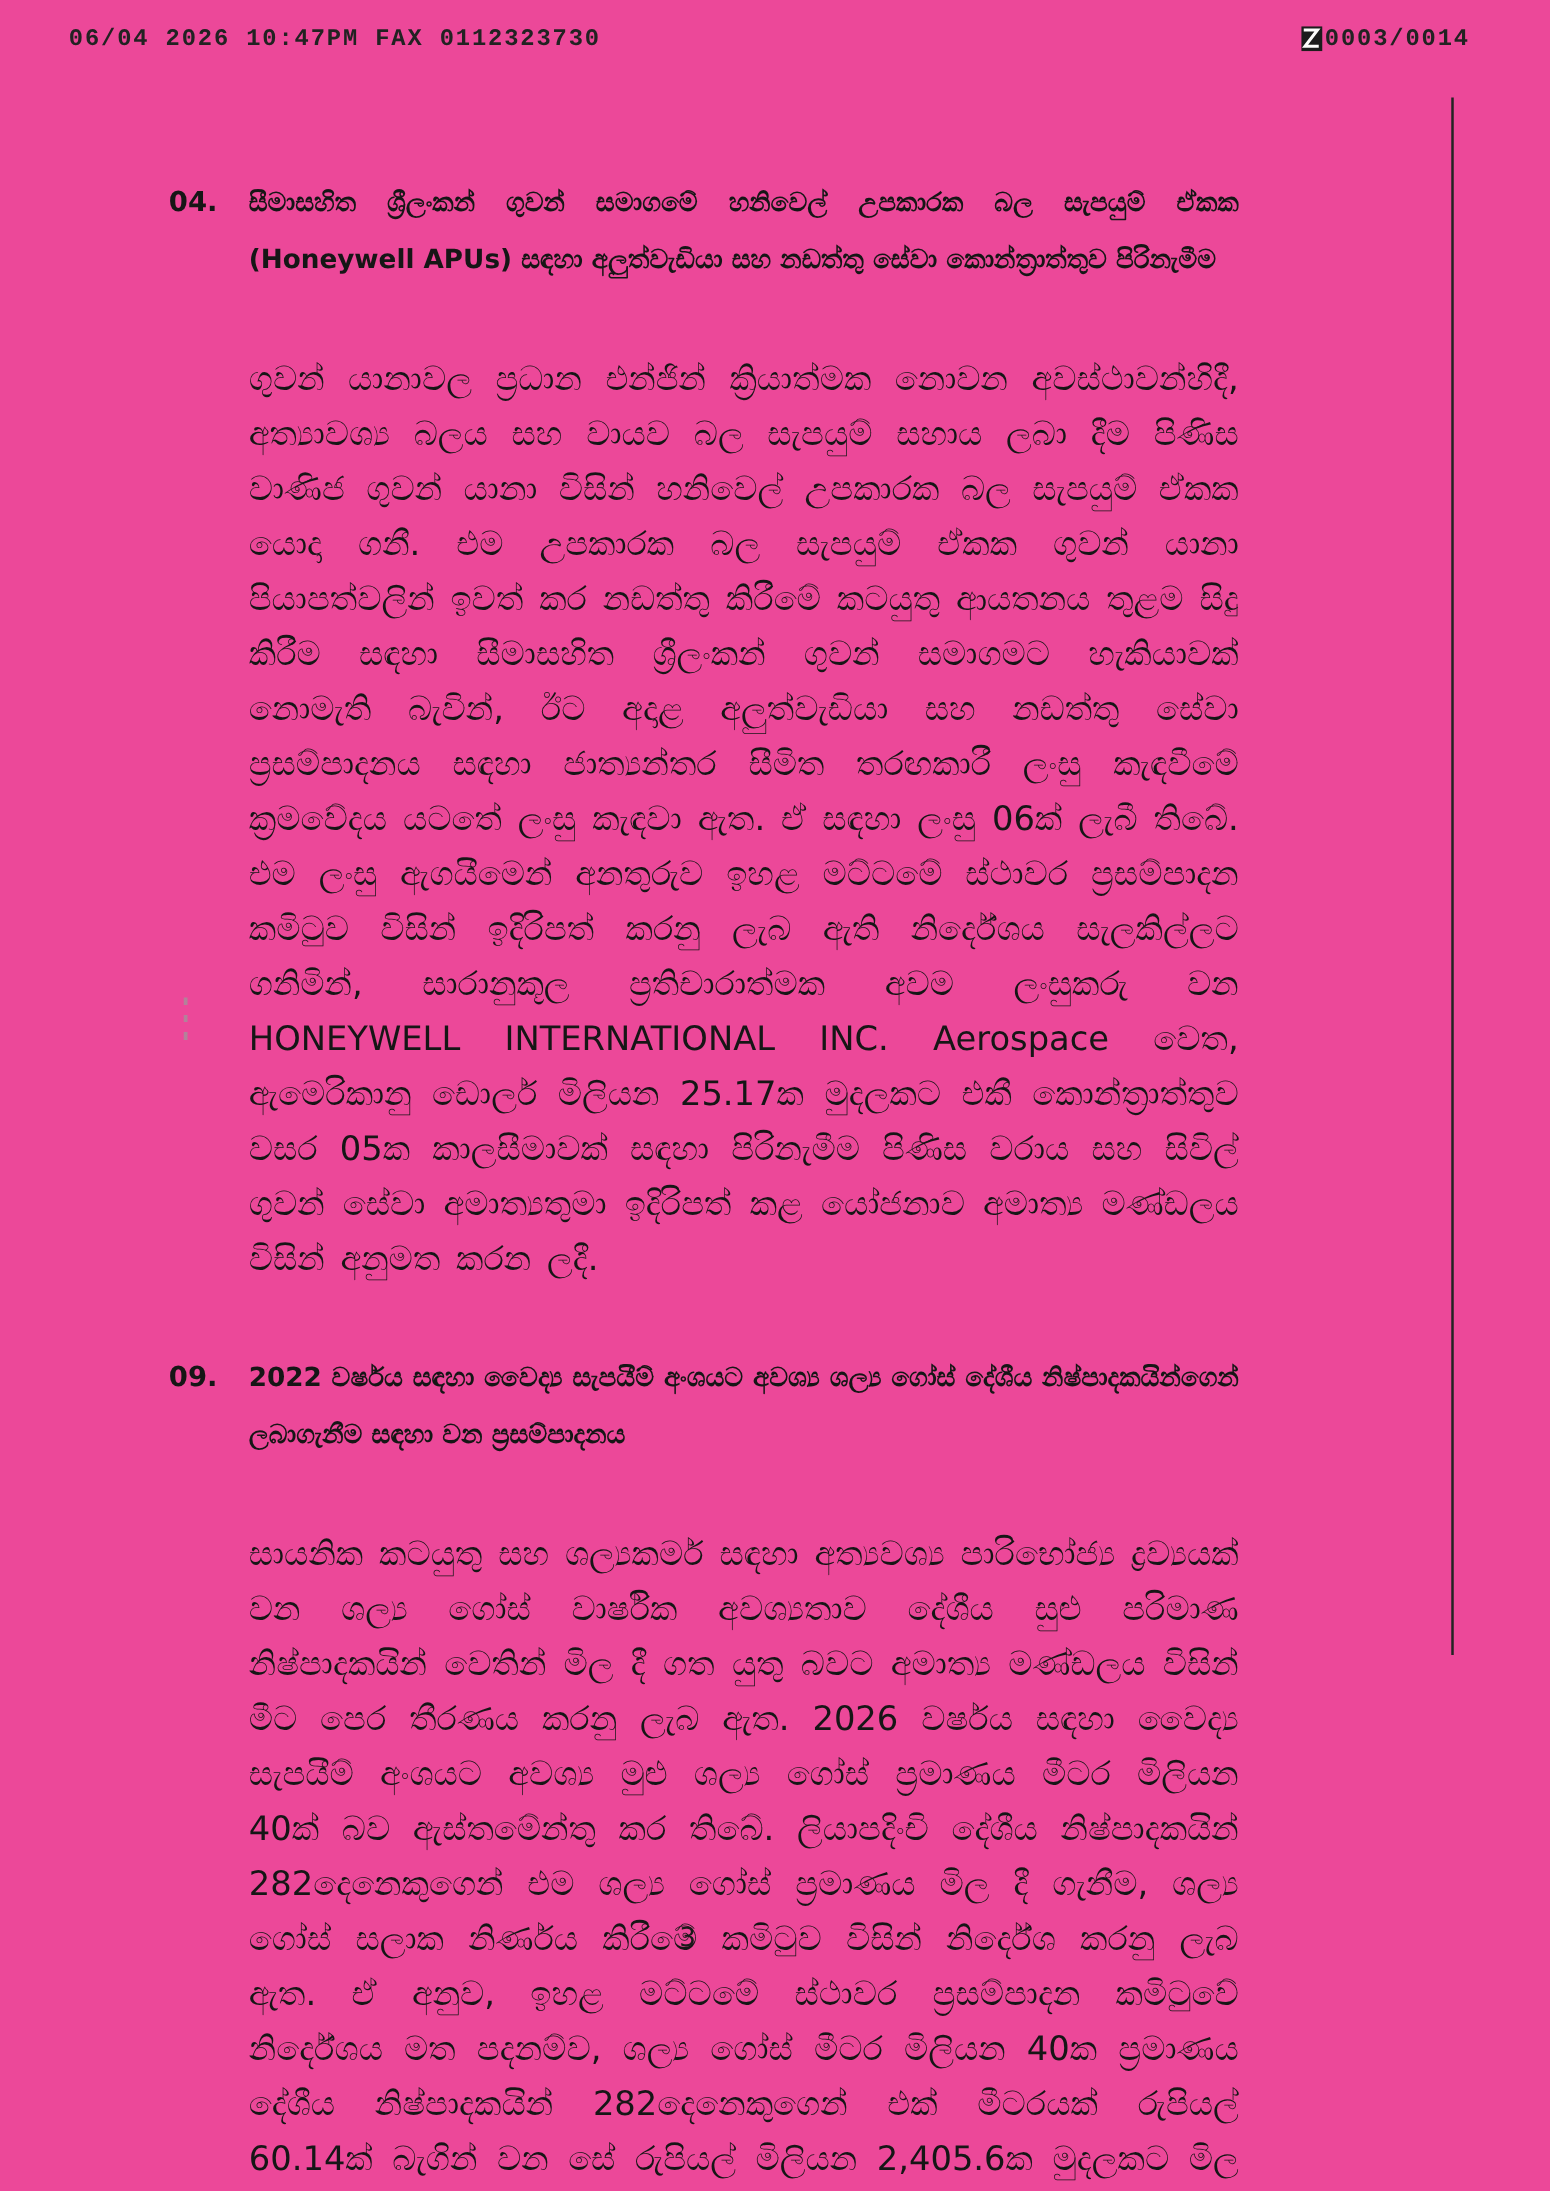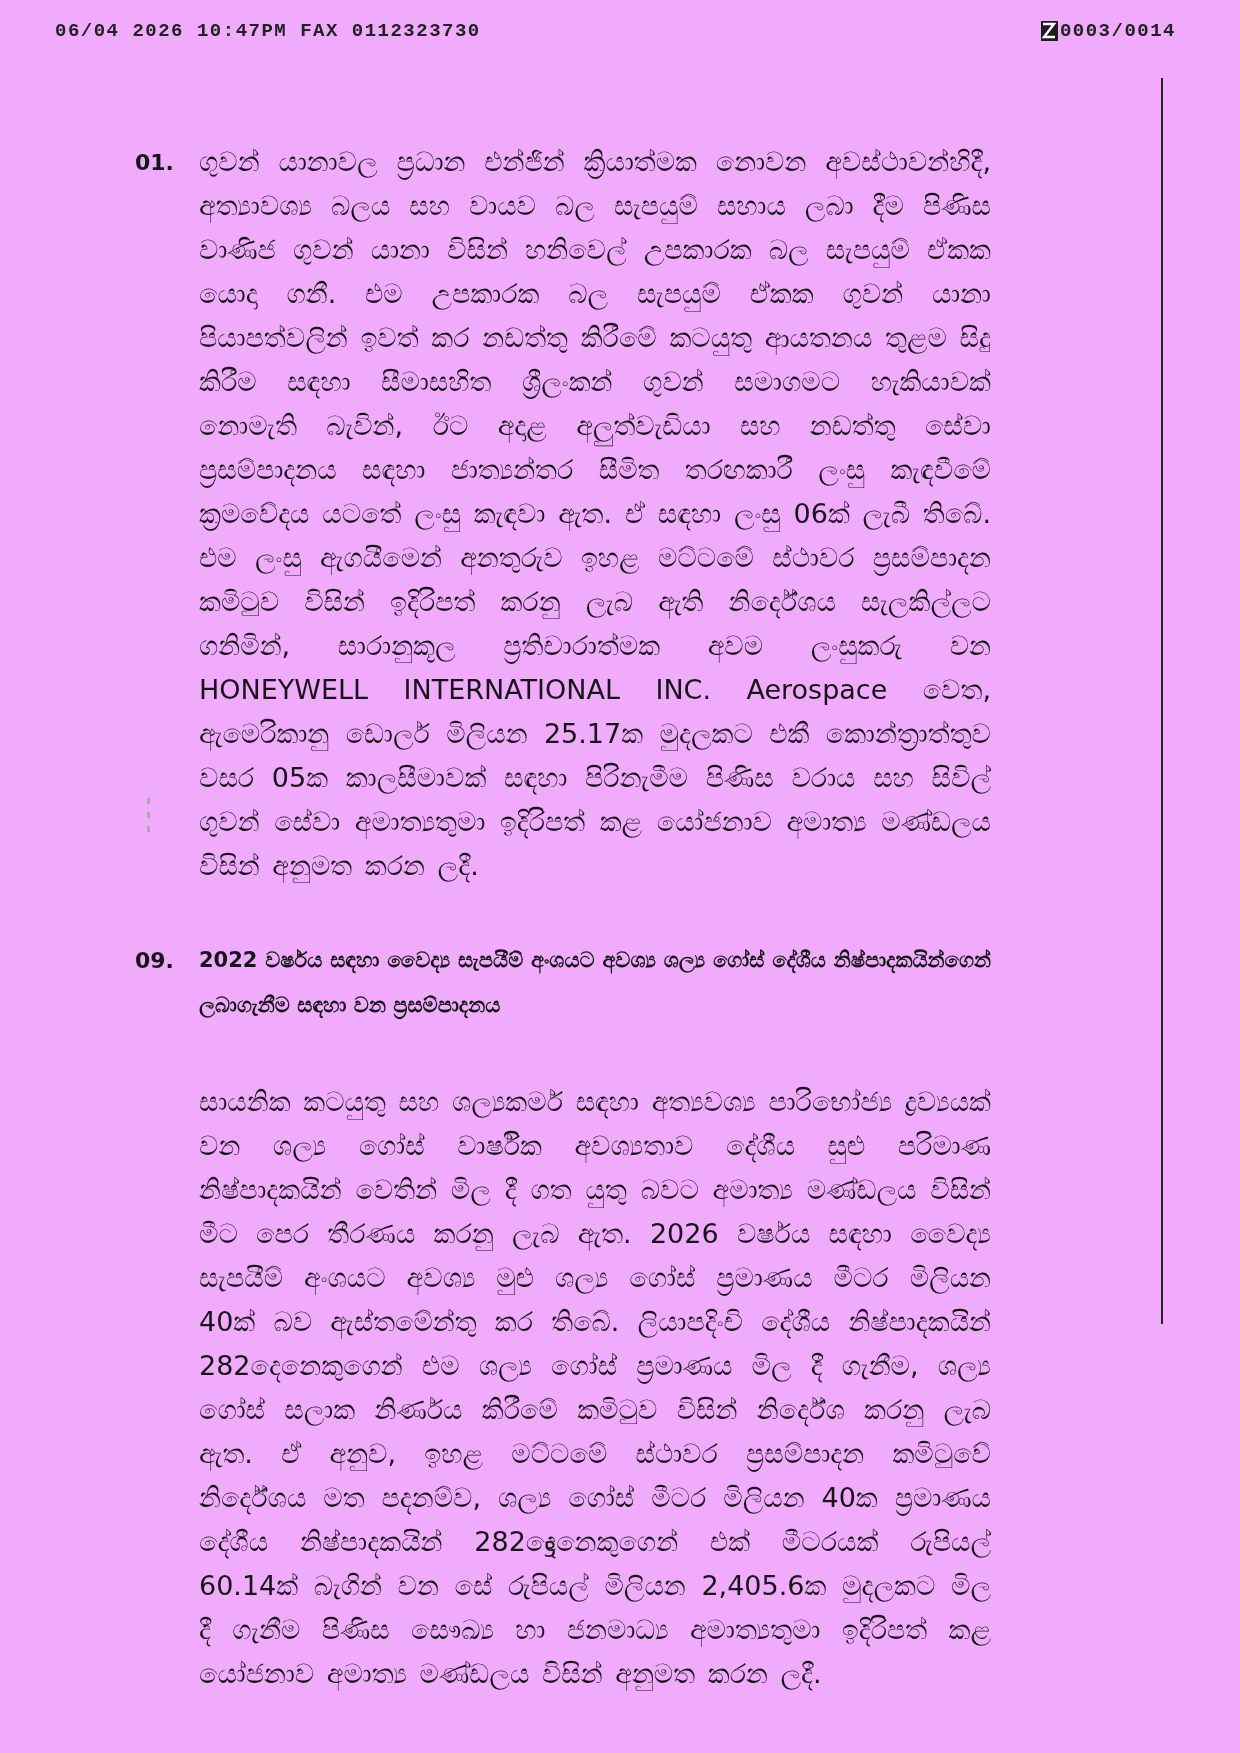--- a/index.html
+++ b/index.html
@@ -1,21 +1,21 @@
 <!DOCTYPE html>
 <html><head>
 <meta charset="utf-8">
 <style>
   html, body { margin: 0; padding: 0; background: #e8e8e8; }
   .page {
     position: relative;
     width: 1240px;
     height: 1753px;
     margin: 0 auto;
-    background: #f0abfc;
+    background: #ec4899;
     font-family: "DejaVu Sans", sans-serif;
     color: #161616;
     overflow: hidden;
   }
   .fax-header {
     position: absolute;
     top: 20px;
     left: 55px;
     right: 64px;
     display: flex;
@@ -104,22 +104,23 @@
       <span>0003/0014</span>
     </span>
   </header>
 
   <div class="scan-line"></div>
   <div class="margin-artifact"></div>
 
   <main class="content">
 
     <section class="item">
-      <div class="num">01.</div>
+      <div class="num">04.</div>
       <div class="itembody">
+        <h2 class="heading">සීමාසහිත ශ්‍රීලංකන් ගුවන් සමාගමේ හනිවෙල් උපකාරක බල සැපයුම් ඒකක (Honeywell APUs) සඳහා අලුත්වැඩියා සහ නඩත්තු සේවා කොන්ත්‍රාත්තුව පිරිනැමීම</h2>
         <p class="para">ගුවන් යානාවල ප්‍රධාන එන්ජින් ක්‍රියාත්මක නොවන අවස්ථාවන්හිදී, අත්‍යාවශ්‍ය බලය සහ වායව බල සැපයුම් සහාය ලබා දීම පිණිස වාණිජ ගුවන් යානා විසින් හනිවෙල් උපකාරක බල සැපයුම් ඒකක යොදා ගනී. එම උපකාරක බල සැපයුම් ඒකක ගුවන් යානා පියාපත්වලින් ඉවත් කර නඩත්තු කිරීමේ කටයුතු ආයතනය තුළම සිදු කිරීම සඳහා සීමාසහිත ශ්‍රීලංකන් ගුවන් සමාගමට හැකියාවක් නොමැති බැවින්, ඊට අදාළ අලුත්වැඩියා සහ නඩත්තු සේවා ප්‍රසම්පාදනය සඳහා ජාත්‍යන්තර සීමිත තරඟකාරී ලංසු කැඳවීමේ ක්‍රමවේදය යටතේ ලංසු කැඳවා ඇත. ඒ සඳහා ලංසු 06ක් ලැබී තිබේ. එම ලංසු ඇගයීමෙන් අනතුරුව ඉහළ මට්ටමේ ස්ථාවර ප්‍රසම්පාදන කමිටුව විසින් ඉදිරිපත් කරනු ලැබ ඇති නිර්දේශය සැලකිල්ලට ගනිමින්, සාරානුකූල ප්‍රතිචාරාත්මක අවම ලංසුකරු වන HONEYWELL INTERNATIONAL INC. Aerospace වෙත, ඇමෙරිකානු ඩොලර් මිලියන 25.17ක මුදලකට එකී කොන්ත්‍රාත්තුව වසර 05ක කාලසීමාවක් සඳහා පිරිනැමීම පිණිස වරාය සහ සිවිල් ගුවන් සේවා අමාත්‍යතුමා ඉදිරිපත් කළ යෝජනාව අමාත්‍ය මණ්ඩලය විසින් අනුමත කරන ලදී.</p>
       </div>
     </section>
 
     <section class="item">
       <div class="num">09.</div>
       <div class="itembody">
         <h2 class="heading">2022 වර්ෂය සඳහා වෛද්‍ය සැපයීම් අංශයට අවශ්‍ය ශල්‍ය ගෝස් දේශීය නිෂ්පාදකයින්ගෙන් ලබාගැනීම සඳහා වන ප්‍රසම්පාදනය</h2>
         <p class="para">සායනික කටයුතු සහ ශල්‍යකර්ම සඳහා අත්‍යවශ්‍ය පාරිභෝජ්‍ය ද්‍රව්‍යයක් වන ශල්‍ය ගෝස් වාර්ෂික අවශ්‍යතාව දේශීය සුළු පරිමාණ නිෂ්පාදකයින් වෙතින් මිල දී ගත යුතු බවට අමාත්‍ය මණ්ඩලය විසින් මීට පෙර තීරණය කරනු ලැබ ඇත. 2026 වර්ෂය සඳහා වෛද්‍ය සැපයීම් අංශයට අවශ්‍ය මුළු ශල්‍ය ගෝස් ප්‍රමාණය මීටර මිලියන 40ක් බව ඇස්තමේන්තු කර තිබේ. ලියාපදිංචි දේශීය නිෂ්පාදකයින් 282දෙනෙකුගෙන් එම ශල්‍ය ගෝස් ප්‍රමාණය මිල දී ගැනීම, ශල්‍ය ගෝස් සලාක නිර්ණය කිරීමේ කමිටුව විසින් නිර්දේශ කරනු ලැබ ඇත. ඒ අනුව, ඉහළ මට්ටමේ ස්ථාවර ප්‍රසම්පාදන කමිටුවේ නිර්දේශය මත පදනම්ව, ශල්‍ය ගෝස් මීටර මිලියන 40ක ප්‍රමාණය දේශීය නිෂ්පාදකයින් 282දෙනෙකුගෙන් එක් මීටරයක් රුපියල් 60.14ක් බැගින් වන සේ රුපියල් මිලියන 2,405.6ක මුදලකට මිල දී ගැනීම පිණිස සෞඛ්‍ය හා ජනමාධ්‍ය අමාත්‍යතුමා ඉදිරිපත් කළ යෝජනාව අමාත්‍ය මණ්ඩලය විසින් අනුමත කරන ලදී.</p>
       </div>

